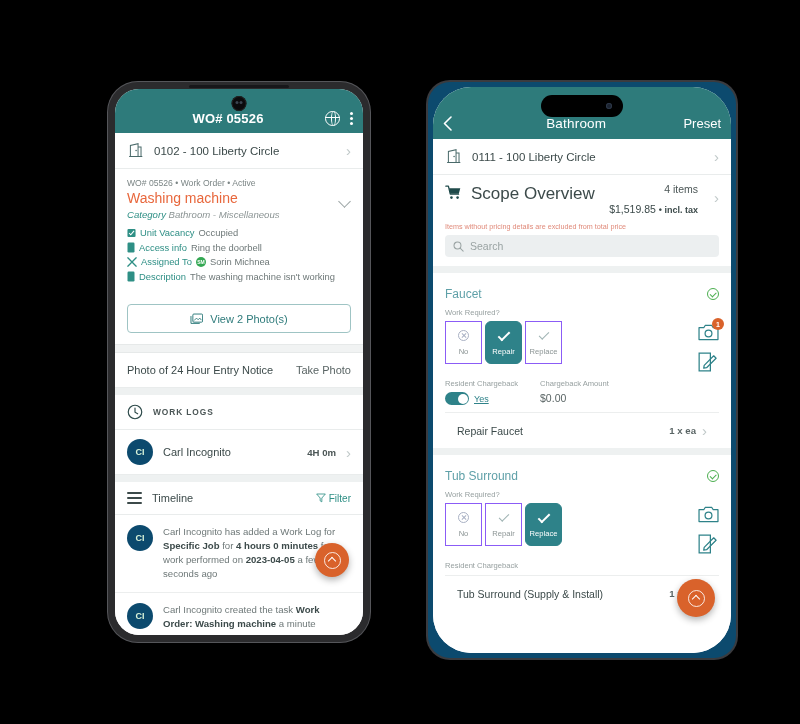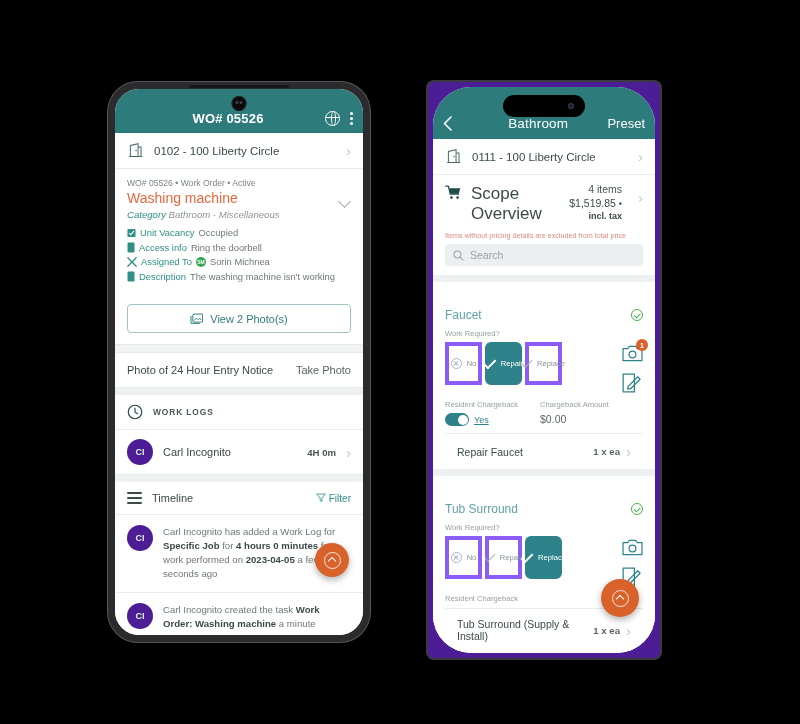--- a/index.html
+++ b/index.html
@@ -43,23 +43,23 @@
   }
   .punch-hole::after {
     content:""; position:absolute; top:5px; left:4px;
     width:3px;height:3px;border-radius:50%;background:#3a4450;
     box-shadow: 4px 0 0 #3a4450;
   }
 
   
   .phone-ios {
     left: 428px; top: 82px;
-    width: 232px; height: 576px;
-    background: #4c1d95;
-    border-radius: 6px;
+    width: 308px; height: 576px;
+    background: #0c4a6e;
+    border-radius: 22px;
     padding: 5px;
     box-shadow: 0 0 0 2px #3a3b3f, 0 18px 44px rgba(0,0,0,0.85);
   }
   .phone-ios .screen {
     width: 100%; height: 100%;
     border-radius: 38px;
     overflow: hidden;
     background: #fff;
     position: relative;
   }
@@ -160,21 +160,21 @@
   }
 
   .sec-row { display:flex; align-items:center; padding: 11px 12px; border-bottom:1px solid #e9ecec;}
   .sec-row .l { font-size: 11px; color:#3c4a4a; flex:1; }
   .sec-row .r { font-size: 11px; color:#5a6565; }
 
   .hdr-row { display:flex; align-items:center; gap:10px; padding: 9px 12px; border-bottom:1px solid #e9ecec;}
   .hdr-row .cap { font-size: 8.4px; letter-spacing:.9px; color:#4b5656; font-weight:700;}
 
   .avatar {
-    width:26px;height:26px;border-radius:50%;background:#4c1d95;color:#d8f2d8;
+    width:26px;height:26px;border-radius:50%;background:#0c4a6e;color:#d8f2d8;
     display:flex;align-items:center;justify-content:center;font-size:9px;font-weight:600;
     flex:0 0 auto;
   }
   .log-name { font-size: 11px; color:#3c4a4a; flex:1;}
   .log-dur { font-size: 9.6px; color:#4b5656; font-weight:700;}
 
   .timeline-row { display:flex; align-items:center; gap:10px; padding:10px 12px; border-bottom:1px solid #e9ecec;}
   .hamb { display:flex;flex-direction:column;gap:2.6px;}
   .hamb i { display:block; width:15px;height:2.2px;background:#3c4a4a;border-radius:1px;}
   .tl-title { font-size: 11px; color:#3c4a4a; flex:1;}
@@ -194,41 +194,41 @@
   .fab-ring { width:17px;height:17px;border-radius:50%;border:1.2px solid rgba(255,255,255,.85);
     display:flex;align-items:center;justify-content:center;}
   .fab-ring::after{ content:""; width:5px;height:5px;border-left:1.4px solid #fff;border-top:1.4px solid #fff;
     transform: rotate(45deg); margin-top:2px;}
 
   
   .scope-row { display:flex; align-items:flex-start; gap:9px; padding: 8px 12px 7px 12px; }
   .scope-title { font-size: 17px; color:#3c4a4a; flex:1; padding-top:1px;}
   .scope-right { text-align:right; }
   .scope-items { font-size: 10.5px; color:#4b5656; }
-  .scope-price { font-size: 10.5px; color:#3c4a4a; margin-top:2px; }
+  .scope-price { font-size: 10.5px; color:#3c4a4a; margin-top:8px; }
   .scope-price b { font-weight:700; font-size: 9px; }
   .note { font-size: 7.2px; color:#e08a7a; padding: 0 12px 4px 12px; }
   .searchbar {
     margin: 0 12px 9px 12px; height: 22px; background:#eceff0; border-radius:4px;
     display:flex;align-items:center;gap:6px;padding:0 8px;
   }
   .searchbar span { font-size: 10.5px; color:#9aa3a3; }
 
-  .card { background:#fff; padding: 26px 12px 0 12px; }
+  .card { background:#fff; padding: 14px 12px 0 12px; }
   .card-head { display:flex; align-items:center; }
   .card-title { font-size: 12px; color:#5fa0a8; flex:1; }
   .check-circle { width:12px;height:12px;border-radius:50%; border:1.4px solid #4caf50; display:flex;align-items:center;justify-content:center;}
   .check-circle::after{content:"";width:5px;height:2.5px;border-left:1.4px solid #4caf50;border-bottom:1.4px solid #4caf50;transform:rotate(-45deg);margin-top:-1px;}
   .wr-label { font-size: 7.6px; color:#97a0a0; margin: 7px 0 4px 0;}
 
   .opts { display:flex; align-items:flex-start; gap:7px; }
   .opt-group { display:flex; gap:0; }
   .opt {
-    width: 37px; height: 43px; border:4px solid #8b5cf6; background:#fff;
-    display:flex; flex-direction:row; align-items:center; justify-content:center;
+    width: 37px; height: 43px; border:1px solid #8b5cf6; background:#fff;
+    display:flex; flex-direction:column; align-items:center; justify-content:center;
     gap: 5px; cursor:pointer;
   }
   .opt + .opt { margin-left: 3px; }
   .opt .glyph { height: 13px; display:flex;align-items:center;justify-content:center;}
   .opt .txt { font-size: 7.6px; color:#8b9494; }
   .opt.sel { background:#2e8289; border-color:#2e8289; border-radius:6px; }
   .opt.sel .txt { color:#fff; }
   .tick { width:10px;height:5px;border-left:1.6px solid #9fb3b3;border-bottom:1.6px solid #9fb3b3;transform:rotate(-45deg); margin-bottom:2px;}
   .opt.sel .tick { border-color:#fff; border-width:2px; width:12px;height:6px;}
   .xcirc { width:11px;height:11px;border-radius:50%;border:1.1px solid #a9b1c4; position:relative;}

